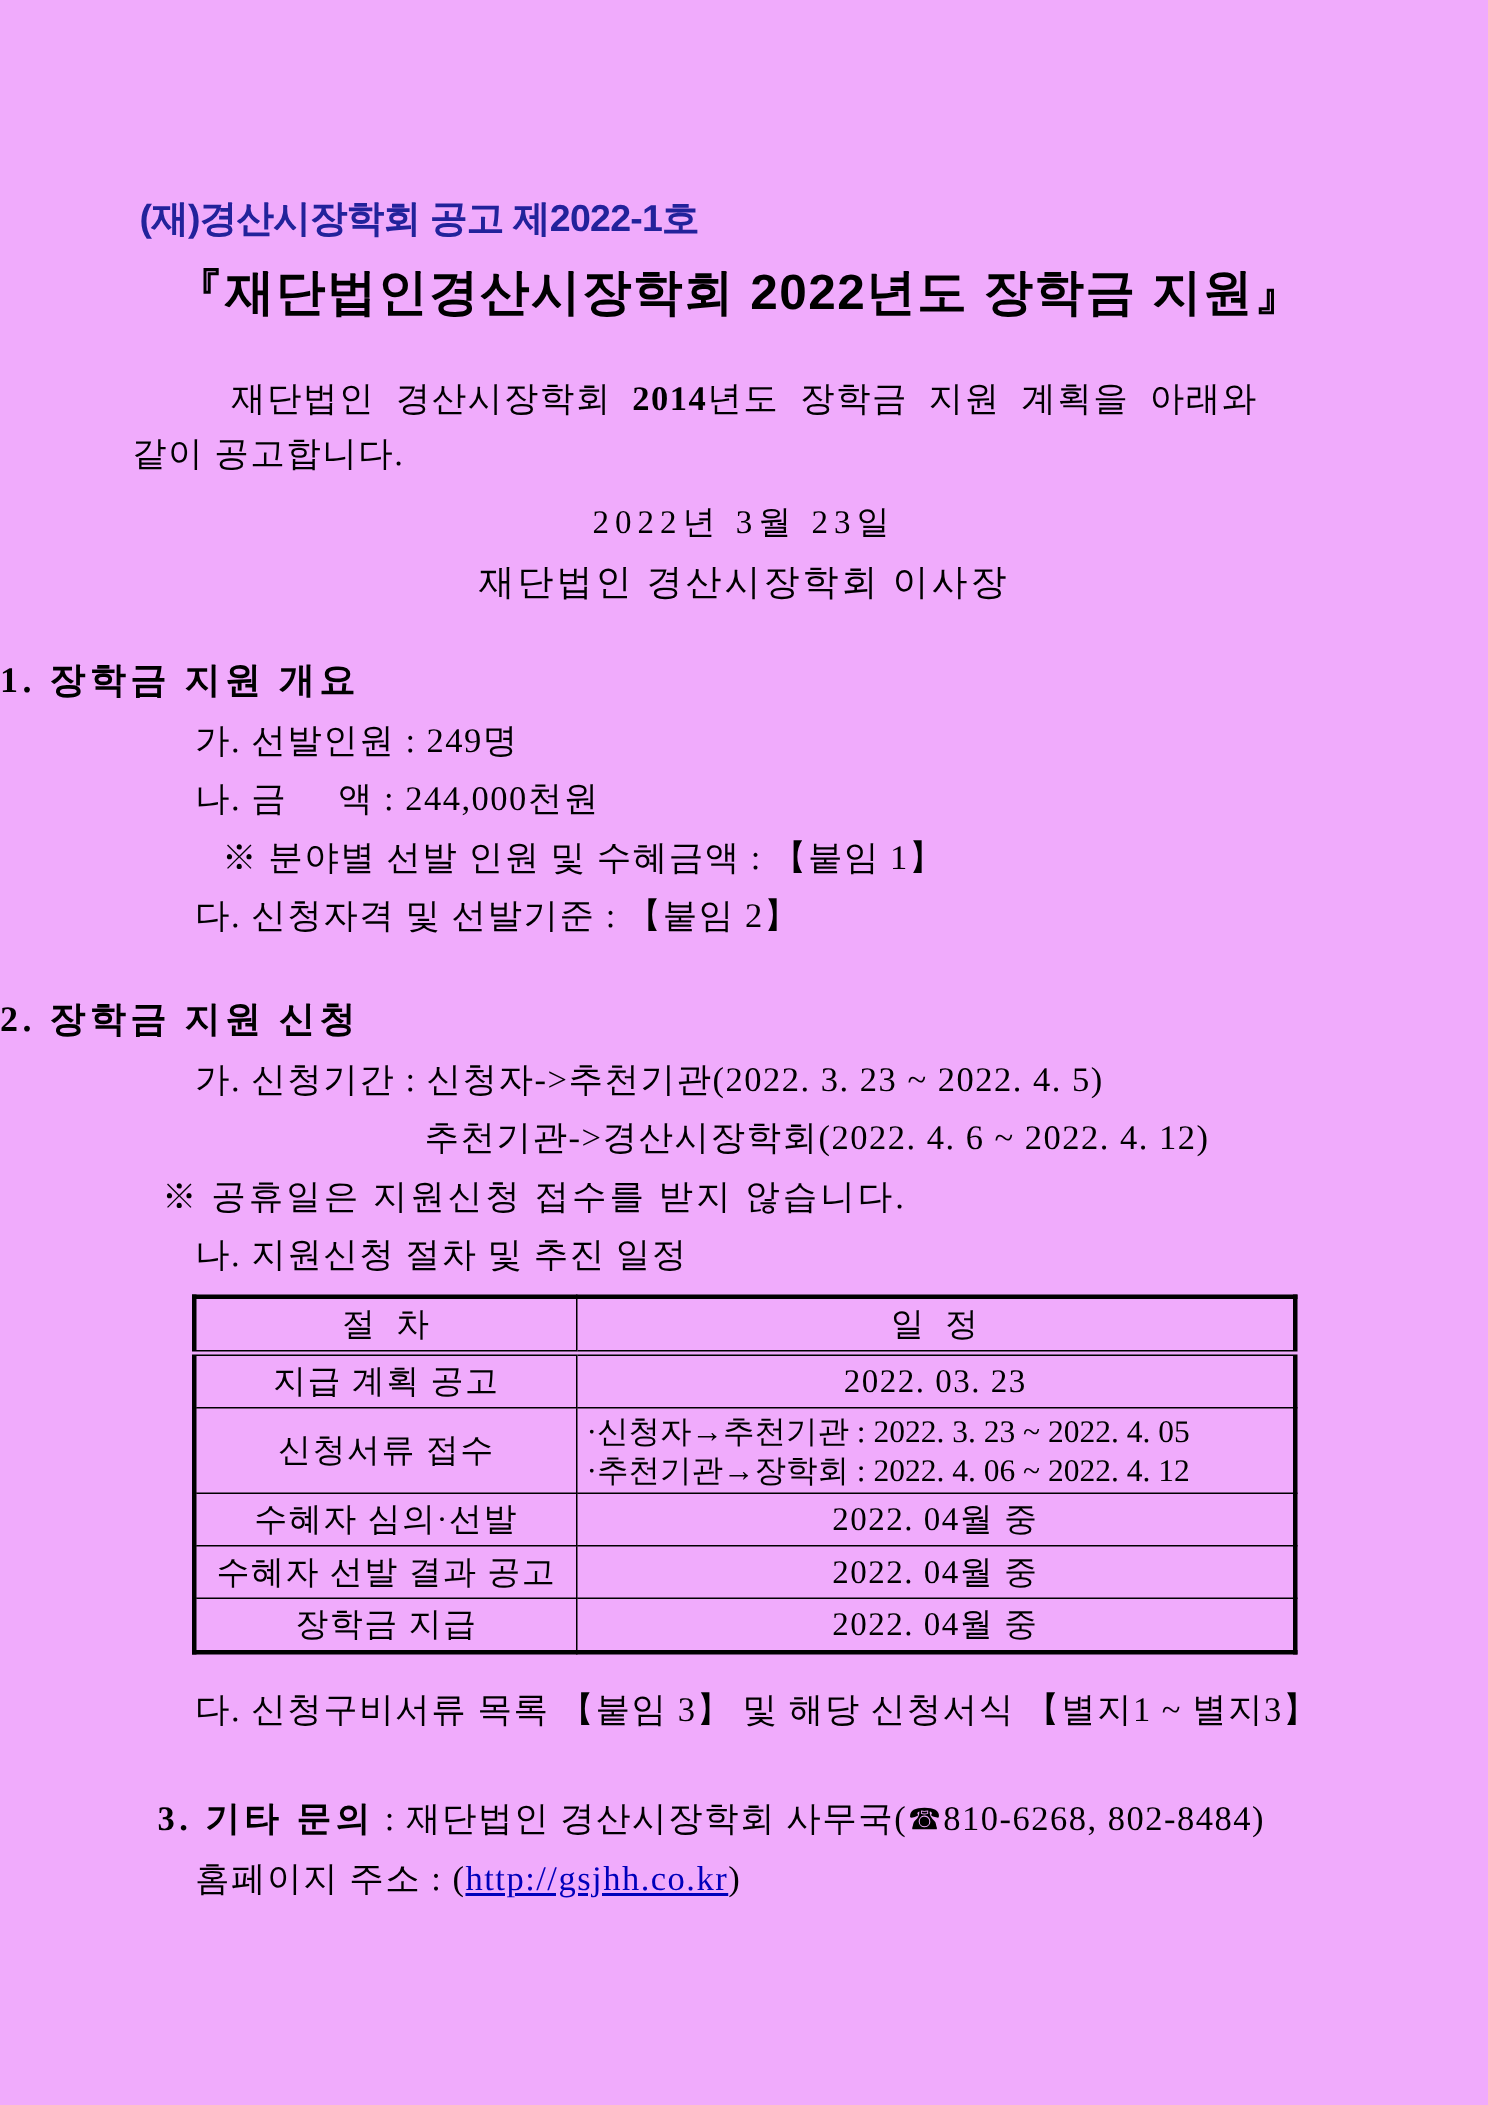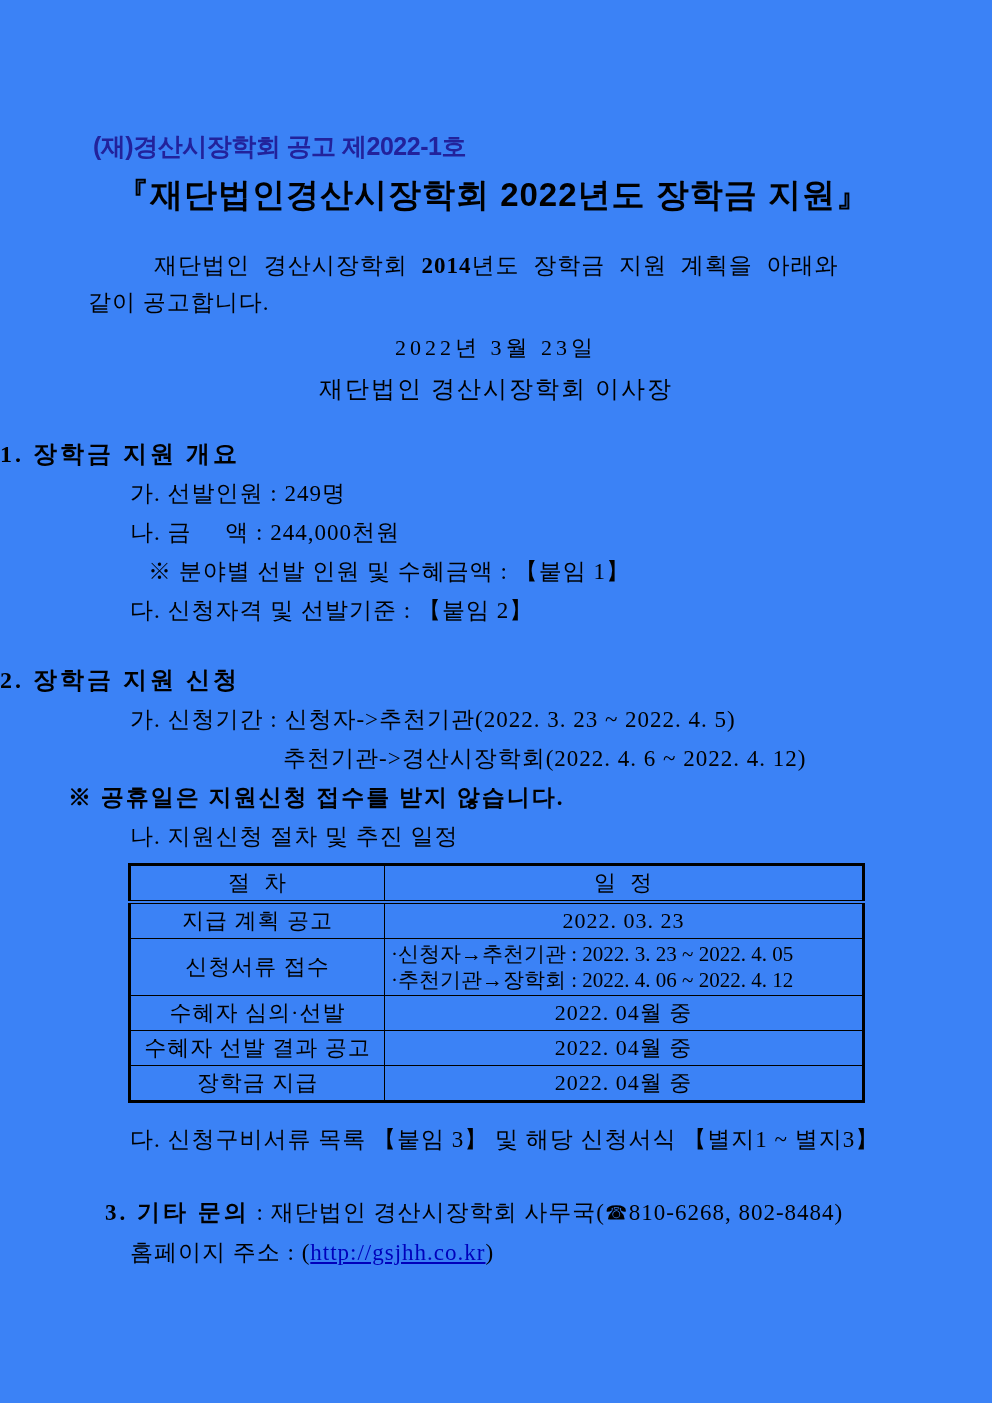--- a/index.html
+++ b/index.html
@@ -6,21 +6,21 @@
   html, body { background: #ffffff; }
   body {
     font-family: "Liberation Serif", "DejaVu Serif", serif;
     color: #000000;
     width: 992px;
   }
   .page {
     position: relative;
     width: 992px;
     height: 1403px;
-    background: #3b82f6;
+    background: #f0abfc;
     padding-top: 133px;
     overflow: hidden;
   }
   .notice-no {
     margin-left: 93px;
     font-family: "Liberation Sans", "DejaVu Sans", sans-serif;
     font-weight: bold;
     font-size: 25px;
     letter-spacing: -0.5px;
     color: var(--notice-blue, #22229b);
@@ -71,21 +71,21 @@
   .item {
     margin-left: 130px;
     margin-top: 12px;
     font-size: 23px;
     letter-spacing: 1px;
     line-height: 27px;
   }
   .ws-pre { white-space: pre; }
   .indent-note { margin-left: 148px; }
   .cont { margin-left: 283px; }
-  .note-bold { margin-left: 68px; font-weight: bold; letter-spacing: 2px; }
+  .note-bold { margin-left: 108px; font-weight: normal; letter-spacing: 2px; }
   table.schedule {
     margin-top: 13px;
     margin-left: 128px;
     width: 734px;
     border-collapse: collapse;
     border: 3px solid #000;
     table-layout: fixed;
   }
   table.schedule col.c1 { width: 255px; }
   table.schedule col.c2 { width: 479px; }

